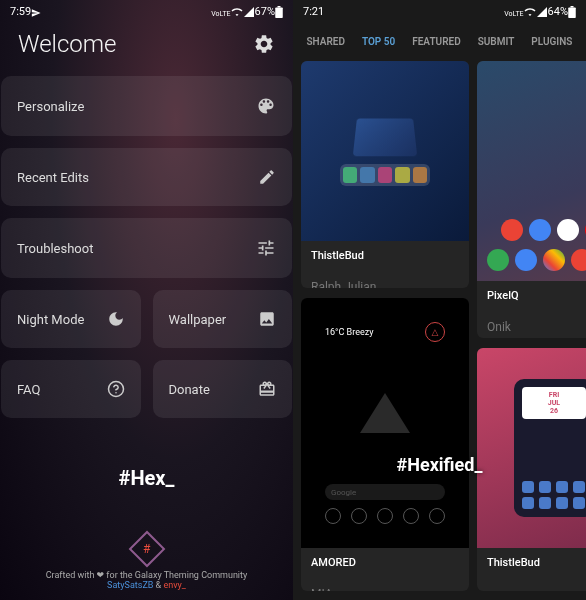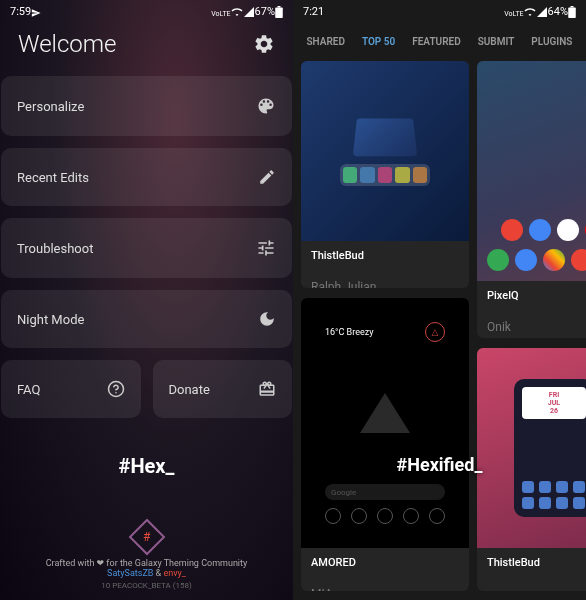--- a/index.html
+++ b/index.html
@@ -310,20 +310,26 @@
         </svg>
     </div>
 
     <div class="menu-row">
       <div class="menu-item menu-half">
         <span class="menu-label">Night Mode</span>
         <svg class="menu-icon" width="18" height="18" viewBox="0 0 24 24" fill="#ccc">
             <path d="M12 3c-4.97 0-9 4.03-9 9s4.03 9 9 9 9-4.03 9-9c0-.46-.04-.92-.1-1.36-.98 1.37-2.58 2.26-4.4 2.26-2.98 0-5.4-2.42-5.4-5.4 0-1.81.89-3.42 2.26-4.4-.44-.06-.9-.1-1.36-.1z"></path>
           </svg>
       </div>
+      <div class="menu-item menu-half">
+        <span class="menu-label">Wallpaper</span>
+        <svg class="menu-icon" width="18" height="18" viewBox="0 0 24 24" fill="#ccc">
+            <path d="M21 19V5c0-1.1-.9-2-2-2H5c-1.1 0-2 .9-2 2v14c0 1.1.9 2 2 2h14c1.1 0 2-.9 2-2zM8.5 13.5l2.5 3.01L14.5 12l4.5 6H5l3.5-4.5z"></path>
+          </svg>
+      </div>
     </div>
 
     <div class="menu-row">
       <div class="menu-item menu-half">
         <span class="menu-label">FAQ</span>
         <svg class="menu-icon" width="18" height="18" viewBox="0 0 24 24" fill="none" stroke="#ccc" stroke-width="2">
             <circle cx="12" cy="12" r="10"></circle>
             <path d="M9.09 9a3 3 0 0 1 5.83 1c0 2-3 3-3 3" stroke-linecap="round"></path>
             <line x1="12" y1="17" x2="12.01" y2="17" stroke-linecap="round"></line>
           </svg>
@@ -339,21 +345,20 @@
 
   <div class="brand-area">
     <div class="brand-hash">#Hex_</div>
     <div class="brand-icon">
         <span>#</span>
       </div>
     <div class="credit">
       <span>Crafted with ❤ for the Galaxy Theming Community</span><br>
       <span class="link1">SatySatsZB</span><span> &amp; </span><span class="link2">envy_</span>
     </div>
-    <div class="version">10 PEACOCK_BETA (158)</div>
   </div>
 </div>
 
 <div class="screen screen-right">
   <div class="status-bar">
     <div class="status-left">
       <span>7:21</span>
     </div>
     <div class="status-right">
       <span style="font-size:7px">VoLTE</span>

